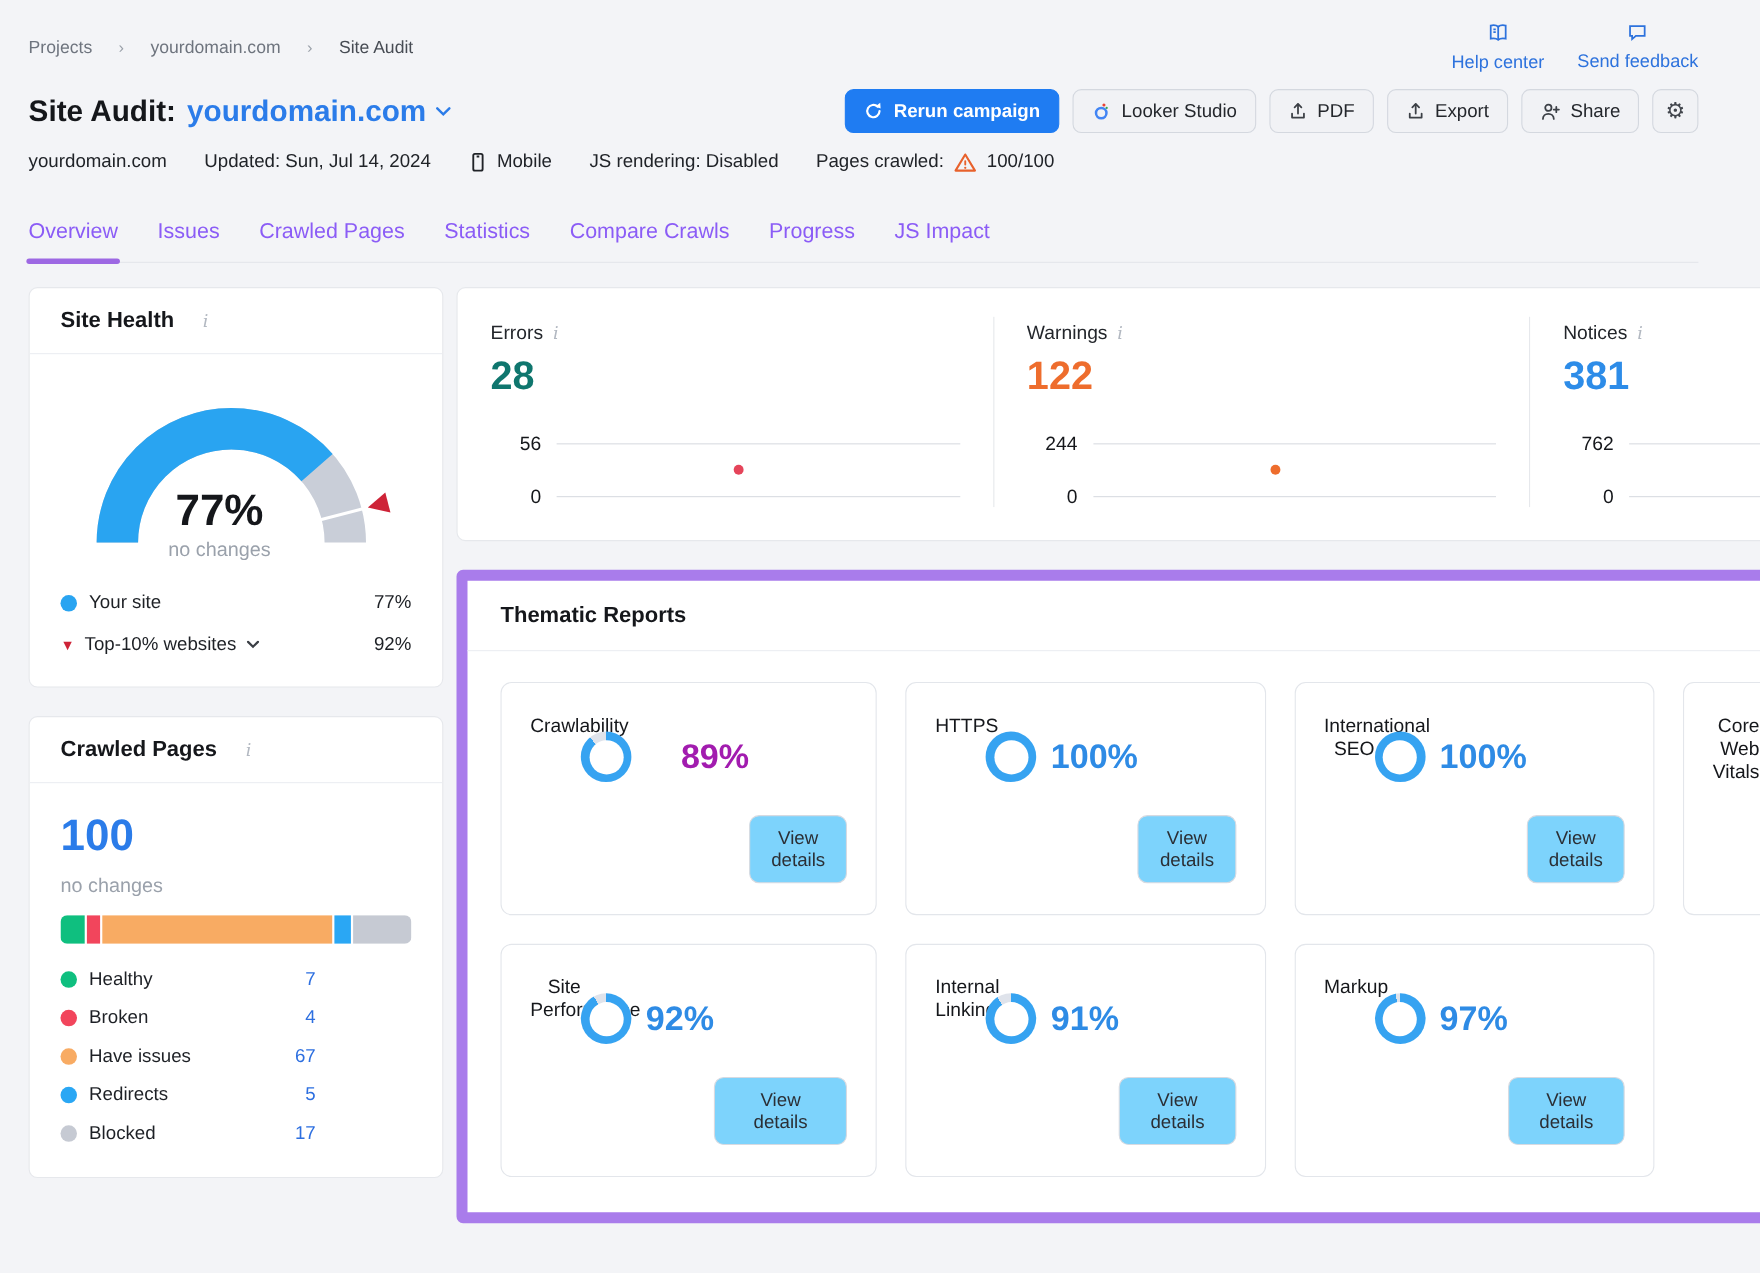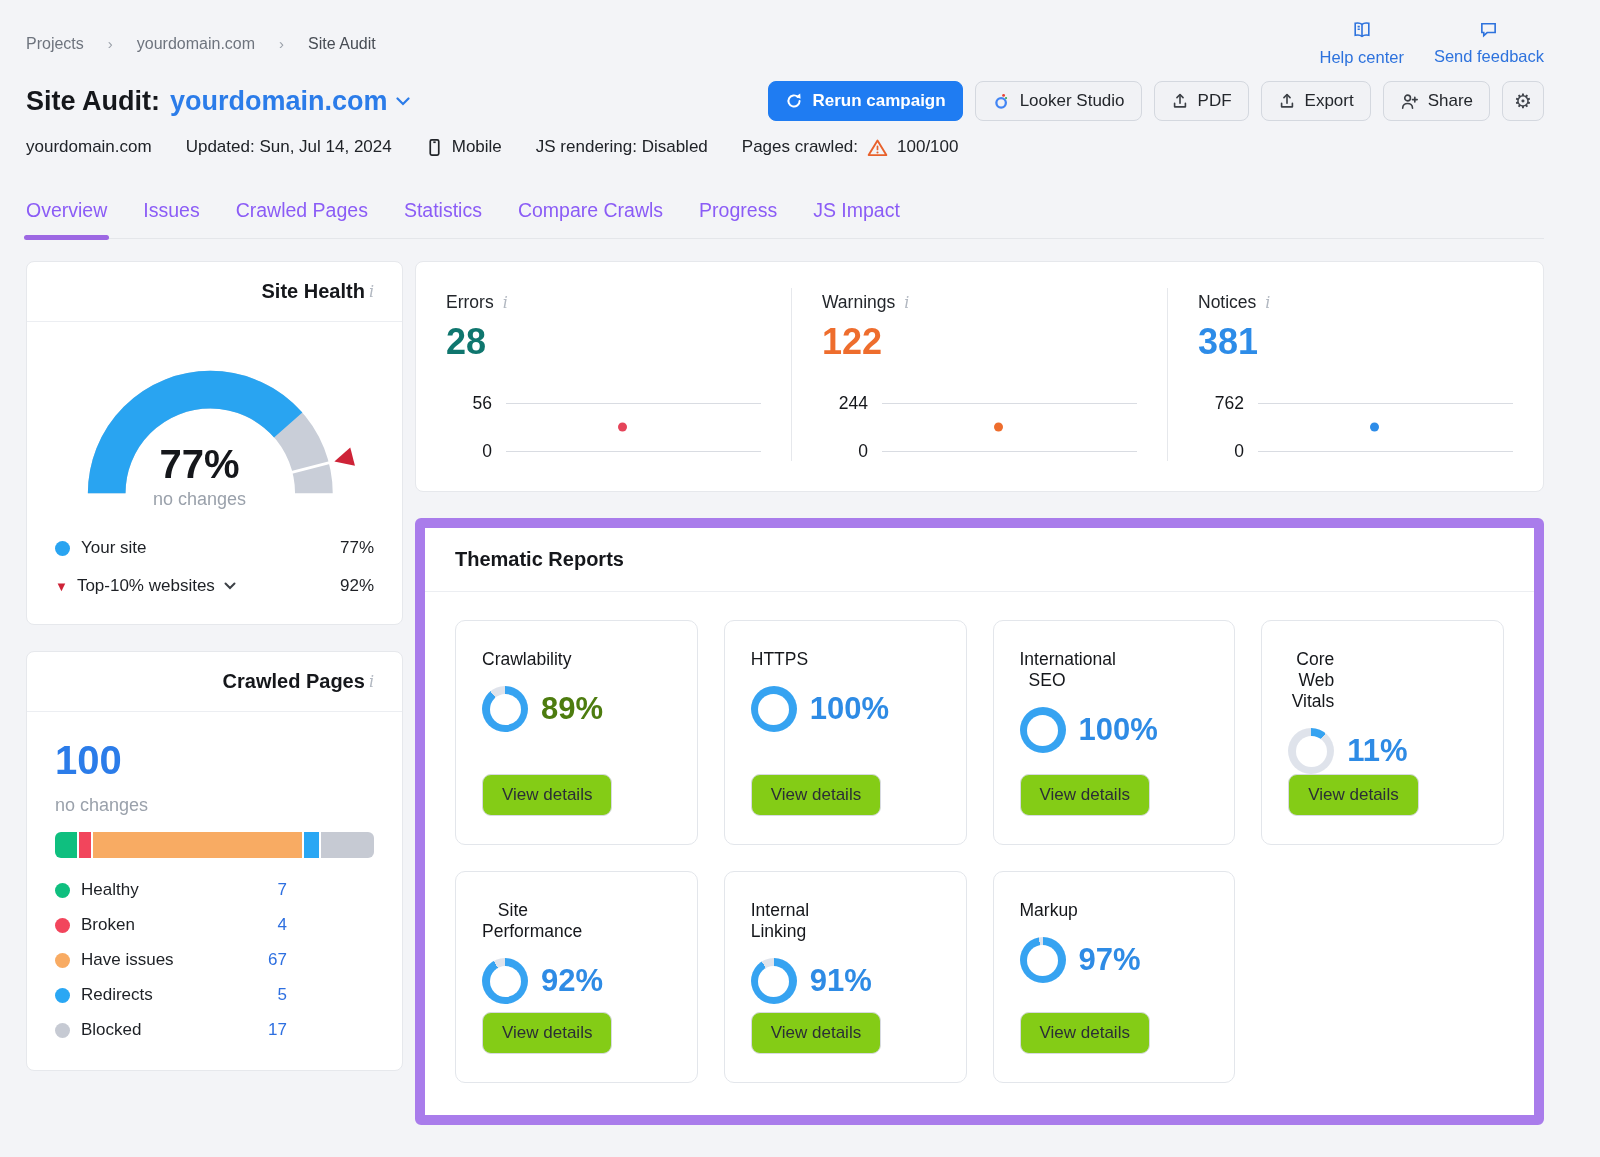--- a/index.html
+++ b/index.html
@@ -40,22 +40,22 @@
   .tabs { display:flex; gap:36px; margin-top:42px; border-bottom:1px solid #e4e6ea; }
   .tab { font-size:19.5px; color:#8b5cf6; padding-bottom:16px; position:relative; cursor:pointer; }
   .tab.active::after { content:""; position:absolute; left:-2px; right:-2px; bottom:-2px;
                        height:5px; background:#9d68e3; border-radius:3px; }
 
   
   .content { display:flex; align-items:flex-start; gap:12px; margin-top:22px; }
   .left-col { width:377px; flex:none; display:flex; flex-direction:column; gap:26px; }
   .right-col { flex:1; display:flex; flex-direction:column; gap:26px; }
   .card { background:#fff; border:1px solid #e6e8ec; border-radius:8px; }
-  .card-header { display:flex; align-items:center; gap:4px; padding:18px 28px;
-                 border-bottom:1px solid #eceef2; font-size:20px; font-weight:bold; color:#15171b;justify-content:flex-end; }
+  .card-header { display:flex; align-items:center; gap:26px; padding:18px 28px;
+                 border-bottom:1px solid #eceef2; font-size:20px; font-weight:bold; color:#15171b; }
   .info-i { font-family:"DejaVu Serif", serif; font-style:italic; font-weight:normal;
             color:#b2b8c1; font-size:16px; cursor:pointer; }
 
   
   .sh-body { padding:24px 28px 28px; }
   .gauge-wrap { position:relative; width:292px; margin:6px auto 0; }
   .gauge-center { position:absolute; left:0; right:30px; bottom:4px; text-align:center; }
   .gauge-score { font-size:40px; font-weight:bold; color:#15171b; }
   .gauge-note { font-size:18px; color:#9aa1ab; margin-top:2px; }
   .sh-legend { margin-top:24px; display:flex; flex-direction:column; gap:18px; }
@@ -92,27 +92,27 @@
   .t-area { flex:1; position:relative; height:28px; }
   .trend-dot { position:absolute; left:44%; width:9px; height:9px; border-radius:50%;
                transform:translateY(-50%); }
 
   
   .thematic { background:#fff; border:10px solid #a97ceb; border-radius:6px; }
   .thematic-header { padding:20px 30px; font-size:20px; font-weight:bold; color:#15171b;
                      border-bottom:1px solid #eceef2; }
   .thematic-grid { display:grid; grid-template-columns:repeat(4,1fr); gap:26px; padding:28px 30px 32px; }
   .t-card { border:1px solid #e3e6eb; border-radius:10px; padding:28px 26px; min-height:212px;
-            display:flex; flex-direction:column; align-items:flex-start; }
+            display:flex; flex-direction:row; align-items:flex-start; }
   .t-label { font-size:17.5px; color:#15171b; }
   .t-score { display:flex; align-items:center; gap:13px; margin-top:16px; }
   .donut { position:relative; width:46px; height:46px; border-radius:50%; }
   .donut-hole { position:absolute; inset:7.5px; background:#fff; border-radius:50%; }
   .t-pct { font-size:31px; font-weight:bold; }
-  .t-btn { margin-top:auto; padding:10px 19px; background:#84cc16; border:1px solid #d7dae1;
+  .t-btn { margin-top:auto; padding:10px 19px; background:#7dd3fc; border:1px solid #d7dae1;
            border-radius:9px; font-size:17px; color:#2b2f35; cursor:pointer; font-family:inherit; }
 
   svg { display:block; }
 </style>
 </head>
 <body>
 
 <div class="shell">
 
   <div class="topbar">
@@ -418,21 +418,21 @@
       <div class="thematic" style="border-color: rgb(169, 124, 235);">
         <div class="thematic-header">Thematic Reports</div>
         <div class="thematic-grid">
 
           <div class="t-card">
             <span class="t-label">Crawlability</span>
             <div class="t-score">
               <span class="donut" style="background: conic-gradient(rgb(54, 163, 241) 320.4deg, rgb(223, 227, 235) 0deg);">
                   <span class="donut-hole"></span>
                 </span>
-              <span class="t-pct" style="color: #4d7c0f;">89%</span>
+              <span class="t-pct" style="color: #a21caf; margin-left: 32px;">89%</span>
             </div>
             <button class="t-btn">View details</button>
           </div>
 
           <div class="t-card">
             <span class="t-label">HTTPS</span>
             <div class="t-score">
               <span class="donut" style="background: conic-gradient(rgb(54, 163, 241) 360deg, rgb(223, 227, 235) 0deg);">
                   <span class="donut-hole"></span>
                 </span>

